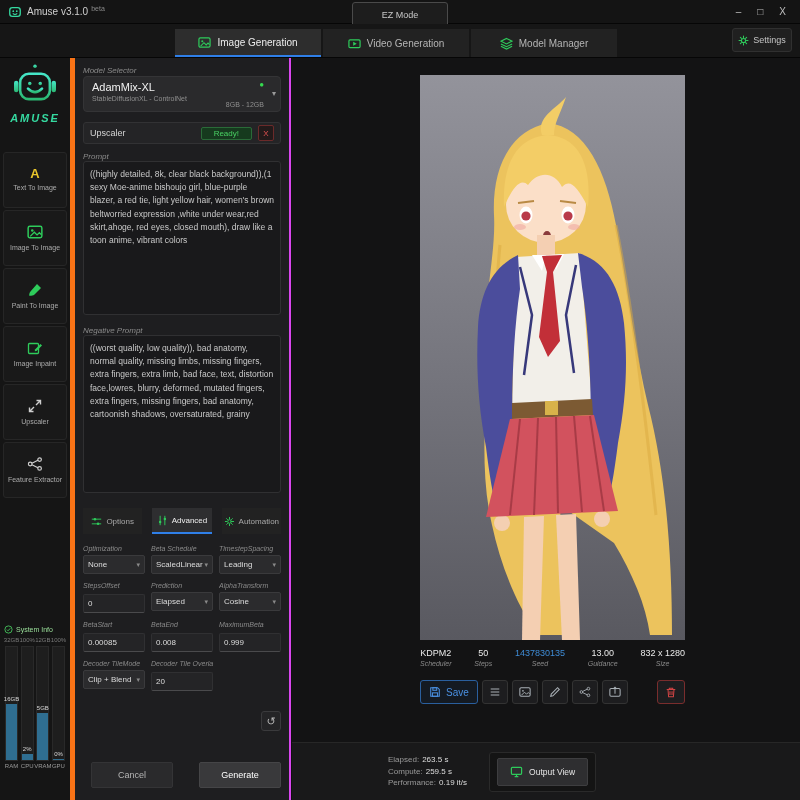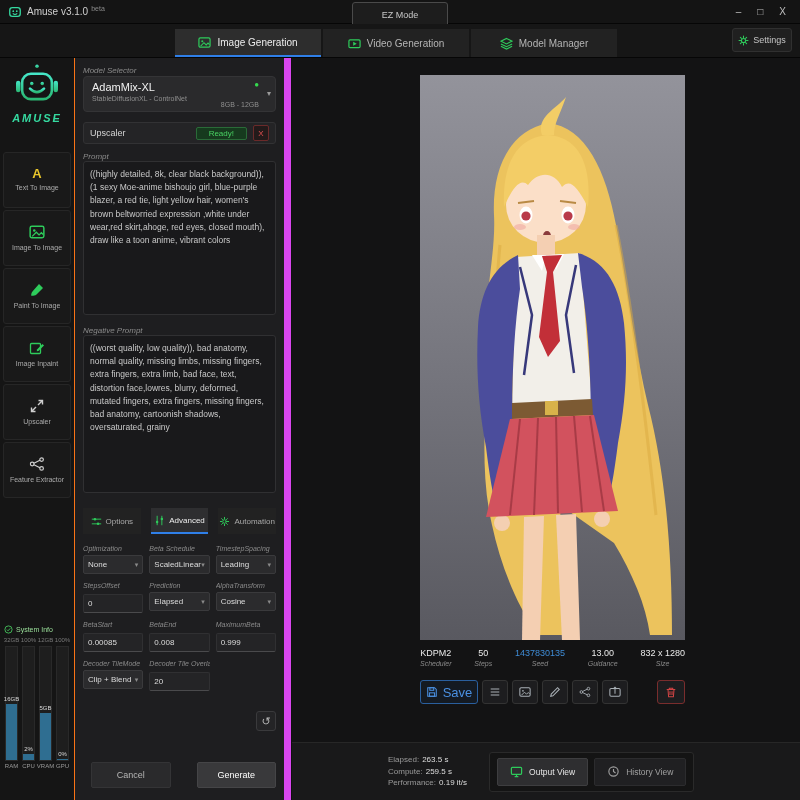--- a/index.html
+++ b/index.html
@@ -16,41 +16,41 @@
 .win-controls span{cursor:pointer}
 
 
 .topnav{position:absolute;top:24px;left:0;right:0;height:34px;background:#161616;border-bottom:1px solid #060606}
 .nav-tabs{position:absolute;left:175px;bottom:0;display:flex;gap:2px}
 .nav-tab{width:146px;height:28px;background:#222;display:flex;align-items:center;justify-content:center;gap:6px;font-size:10px;color:#b5b5b5;cursor:pointer}
 .nav-tab.active{background:#2d2d2d;color:#eee;border-bottom:2px solid #2f7fe8}
 .settings-btn{position:absolute;right:8px;top:4px;width:60px;height:24px;background:#202020;border:1px solid #303030;border-radius:3px;display:flex;align-items:center;justify-content:center;gap:4px;font-size:9px;color:#c5c5c5;cursor:pointer}
 
 
-.sidebar{position:absolute;top:58px;left:0;width:75px;bottom:0;background:#151515;border-right:1px solid #f97316}
+.sidebar{position:absolute;top:58px;left:0;width:75px;bottom:0;background:#151515;border-right:5px solid #f97316}
 .logo-block{height:90px;display:flex;flex-direction:column;align-items:center;padding-top:4px}
 .brand{color:#35d9a0;font-weight:bold;font-style:italic;font-size:11px;letter-spacing:2px;margin-top:2px}
 .side-items{position:absolute;top:94px;left:3px;right:3px}
 .side-item{height:56px;margin-bottom:2px;border:1px solid #262626;border-radius:3px;background:#191919;display:flex;flex-direction:column;align-items:center;justify-content:center;gap:4px;cursor:pointer}
 .side-item .lbl{font-size:7px;color:#ababab;text-align:center;line-height:1.15;padding:0 2px}
 .glyph-a{color:#e8c52b;font-weight:bold;font-size:13px;line-height:1}
 
 
 .sysinfo{position:absolute;left:4px;right:4px;bottom:5px;height:170px}
 .sys-title{display:flex;align-items:center;gap:3px;font-size:7px;color:#9adf9a}
 .mcols{display:flex;justify-content:space-between;margin-top:3px;height:134px}
 .mcol{display:flex;flex-direction:column;align-items:center;width:15px}
 .mmax{font-size:6px;color:#7a7a7a;height:9px}
 .mtrack{position:relative;width:13px;flex:1;background:#1e1e1e;border:1px solid #292929}
 .mfill{position:absolute;left:0;right:0;bottom:0;background:#2f6e91}
 .mval{position:absolute;left:-4px;right:-4px;text-align:center;font-size:6px;color:#d8d8d8;z-index:2}
 .mname{font-size:6px;color:#9a9a9a;margin-top:2px;height:8px}
 
 
-.panel{position:absolute;left:75px;top:58px;width:216px;bottom:0;background:#1e1e20;border-right:7px solid #d946ef;padding:0 8px}
+.panel{position:absolute;left:75px;top:58px;width:216px;bottom:0;background:#1e1e20;border-right:2px solid #d946ef;padding:0 8px}
 .p-label{font-size:8px;font-style:italic;color:#8a8a8a}
 .lab-model{margin-top:8px}
 .model-box{margin-top:1px;height:36px;background:#2a2a2c;border:1px solid #343436;border-radius:4px;position:relative;padding:4px 8px;cursor:pointer}
 .model-name{font-size:11px;color:#f0f0f0}
 .model-sub{font-size:7px;color:#8f8f8f;margin-top:2px}
 .model-dot{position:absolute;top:4px;right:16px;color:#35d94f;font-size:8px;line-height:1}
 .model-car{position:absolute;top:12px;right:4px;color:#9a9a9a;font-size:8px}
 .model-size{position:absolute;bottom:3px;right:16px;font-size:7px;color:#8f8f8f}
 .upscaler-row{margin-top:10px;height:22px;background:#242426;border:1px solid #323234;border-radius:3px;display:flex;align-items:center;padding:0 6px;gap:6px}
 .upscaler-row .uplab{font-size:9px;color:#d5d5d5;flex:1;cursor:pointer}
@@ -80,21 +80,21 @@
 
 .content{position:absolute;left:292px;top:58px;right:0;height:684px;background:#131314}
 .image-frame{position:absolute;left:128px;top:17px;width:265px;height:565px;background:#55555c;cursor:pointer}
 .image-frame svg{display:block}
 .info-row{position:absolute;left:128px;top:590px;width:265px;display:flex;justify-content:space-between}
 .info-cell{text-align:center}
 .info-val{font-size:9px;color:#e9e9e9}
 .info-val.link{color:#3f8cd6;cursor:pointer}
 .info-lab{font-size:7px;font-style:italic;color:#8a8a8a;margin-top:2px}
 .actions-row{position:absolute;left:128px;top:622px;width:265px;display:flex;align-items:center;gap:4px}
-.save-btn{width:58px;height:24px;border:1px solid #2a5f9e;border-radius:3px;background:rgba(47,127,232,0.07);display:flex;align-items:center;justify-content:center;gap:5px;font-size:13px;color:#4a90e2;cursor:pointer}
+.save-btn{width:58px;height:24px;border:1px solid #2a5f9e;border-radius:3px;background:rgba(47,127,232,0.07);display:flex;align-items:center;justify-content:center;gap:5px;font-size:10px;color:#4a90e2;cursor:pointer}
 .icon-btn{width:26px;height:24px;border:1px solid #333;border-radius:3px;background:#1d1d1f;display:flex;align-items:center;justify-content:center;cursor:pointer}
 .trash-btn{width:28px;height:24px;border:1px solid #7a2d2d;border-radius:3px;background:#1d1d1f;display:flex;align-items:center;justify-content:center;margin-left:auto;cursor:pointer}
 
 
 .bottombar{position:absolute;left:292px;right:0;bottom:0;height:58px;background:#19191a;border-top:1px solid #272727;display:flex;align-items:center}
 .stats{margin-left:96px;display:flex;flex-direction:column;gap:2px}
 .stat-line{font-size:8px;line-height:1.2}
 .stat-line .sl{color:#9a9a9a}
 .stat-line .sv{color:#dedede;margin-left:3px}
 .views{margin-left:22px;display:flex;gap:6px;background:#141414;border:1px solid #2a2a2a;border-radius:3px;padding:5px 7px}
@@ -571,25 +571,16 @@
     <div class="views">
       <div class="view-btn active">
         <svg width="13" height="13" viewBox="0 0 14 14">
           <g fill="none" stroke="#2ecc5b" stroke-width="1.3">
             <rect x="1.5" y="2.5" width="11" height="7.5" rx="1"></rect>
               <path d="M5 12.5 H9 M7 10 V12.5"></path>
           </g>
         </svg>
         <span>Output View</span>
       </div>
-      <div class="view-btn inactive">
-        <svg width="13" height="13" viewBox="0 0 14 14">
-          <g fill="none" stroke="#a0a0a0" stroke-width="1.2">
-            <circle cx="7" cy="7" r="5"></circle>
-              <path d="M7 4.2 V7 L9.2 8.6"></path>
-          </g>
-        </svg>
-        <span>History View</span>
-      </div>
     </div>
   </div>
 
 </div>
 
 </body></html>

